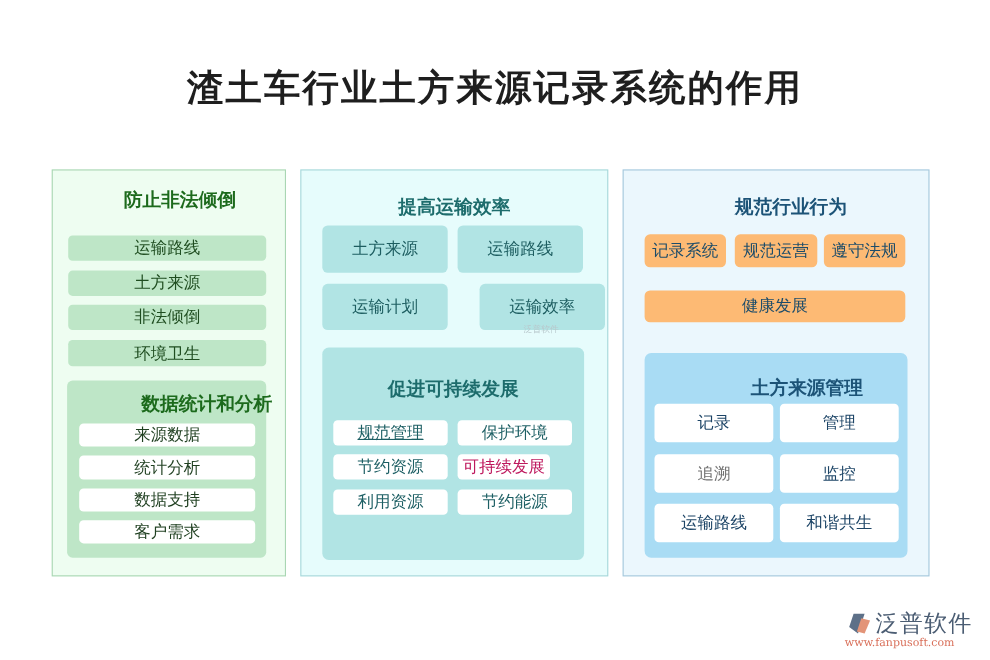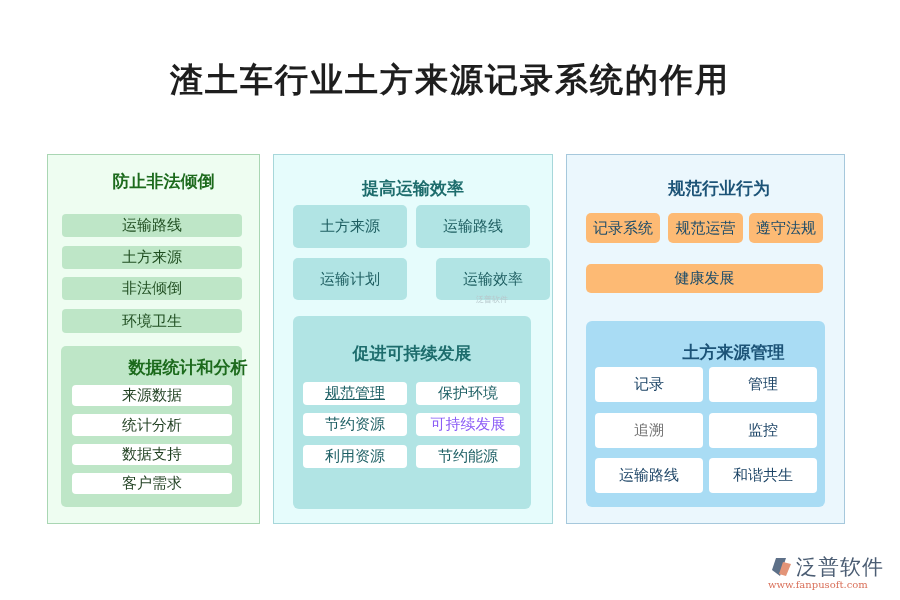--- a/index.html
+++ b/index.html
@@ -53,21 +53,21 @@
 <div class="abs t-item" style="left:416px;top:205px;width:114px;height:43px;">运输路线</div>
 <div class="abs t-item" style="left:293px;top:258px;width:114px;height:42px;">运输计划</div>
 <div class="abs t-item" style="left:416px;top:258px;width:114px;height:42px;margin-left:20px;">运输效率</div>
 <div class="watermark">泛普软件</div>
 
 <div class="abs t-inner" style="left:293px;top:316px;width:238px;height:193px;"></div>
 <div class="abs h-teal" style="left:293px;top:341px;width:238px;height:24px;">促进可持续发展</div>
 <div class="abs w-item" style="left:303px;top:382px;width:104px;height:23px;color:#1d5f64;text-decoration:underline;">规范管理</div>
 <div class="abs w-item" style="left:416px;top:382px;width:104px;height:23px;color:#1d5f64;">保护环境</div>
 <div class="abs w-item" style="left:303px;top:413px;width:104px;height:23px;color:#1d5f64;">节约资源</div>
-<div class="abs w-item" style="left:416px;top:413px;width:104px;height:23px;color:#8b5cf6;">可持续发展</div>
+<div class="abs w-item" style="left:416px;top:413px;width:84px;height:23px;color:#be185d;">可持续发展</div>
 <div class="abs w-item" style="left:303px;top:445px;width:104px;height:23px;color:#1d5f64;">利用资源</div>
 <div class="abs w-item" style="left:416px;top:445px;width:104px;height:23px;color:#1d5f64;">节约能源</div>
 
 <div class="panel p3"></div>
 <div class="abs h-blue" style="left:566px;top:176px;width:279px;height:24px;">规范行业行为</div>
 <div class="abs b-item" style="left:586px;top:213px;width:74px;height:30px;">记录系统</div>
 <div class="abs b-item" style="left:668px;top:213px;width:75px;height:30px;">规范运营</div>
 <div class="abs b-item" style="left:749px;top:213px;width:74px;height:30px;">遵守法规</div>
 <div class="abs b-item" style="left:586px;top:264px;width:237px;height:29px;">健康发展</div>
 

